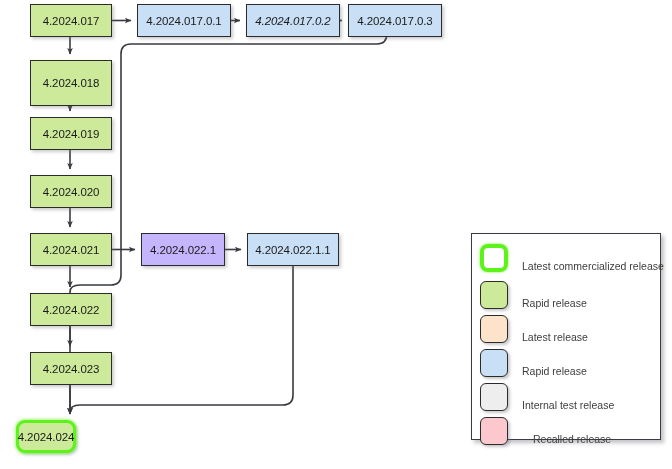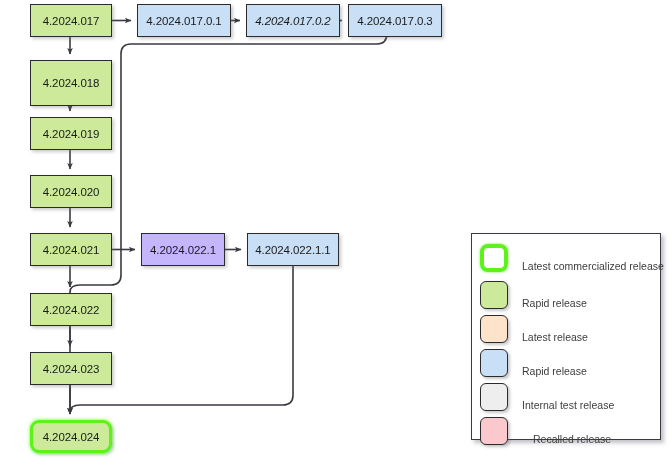--- a/index.html
+++ b/index.html
@@ -154,21 +154,21 @@
       </div>
       <div class="node rapid" style="left: 247px; top: 233px; width: 92px; height: 33px;">
         <span>4.2024.022.1.1</span>
       </div>
       <div class="node story" style="left: 30px; top: 293px; width: 82px; height: 33px;">
         <span>4.2024.022</span>
       </div>
       <div class="node story" style="left: 30px; top: 352px; width: 82px; height: 33px;">
         <span>4.2024.023</span>
       </div>
-      <div class="node story latest" style="left: 30px; top: 420px; width: 82px; height: 33px;">
+      <div class="node story latest" style="left: 16px; top: 420px; width: 60px; height: 33px;">
         <span>4.2024.024</span>
       </div>
     </div>
 
   <div id="legend" style="left: 471px; top: 233px; width: 190px; height: 207px;">
       <div class="legend-row" style="top: 10px;">
         <div class="swatch latest-sw"></div>
         <div class="legend-label">Latest commercialized release</div>
       </div>
       <div class="legend-row" style="top: 47px;">

